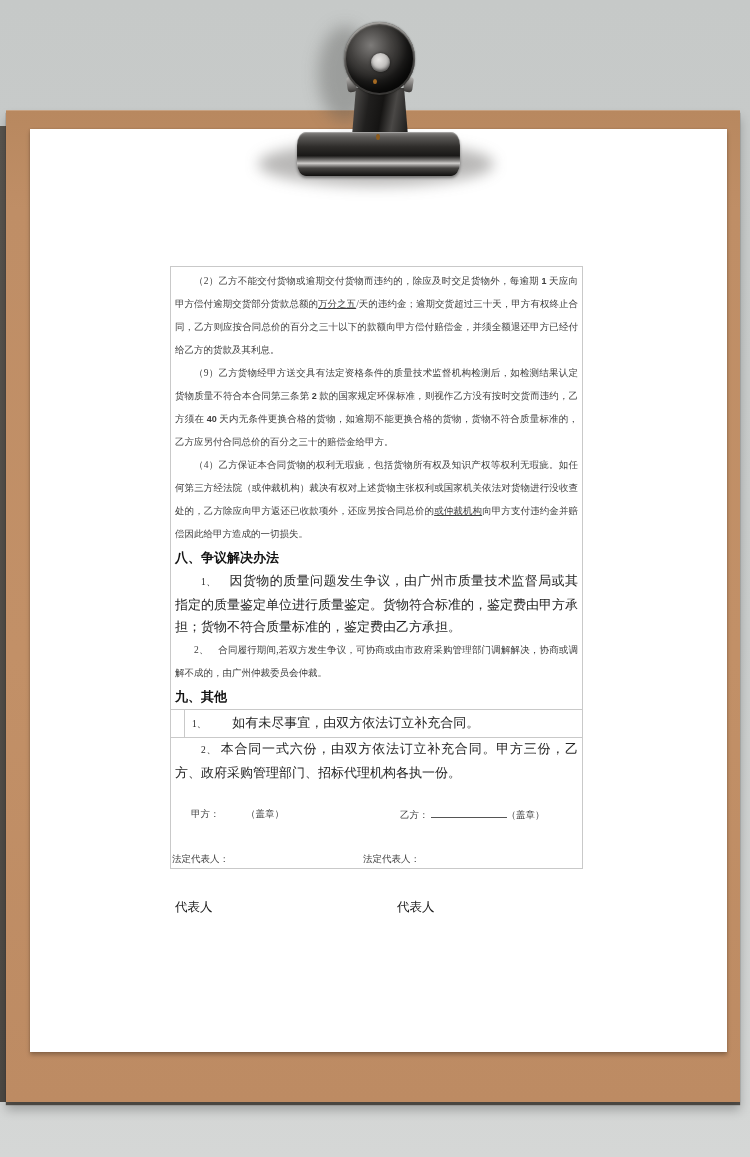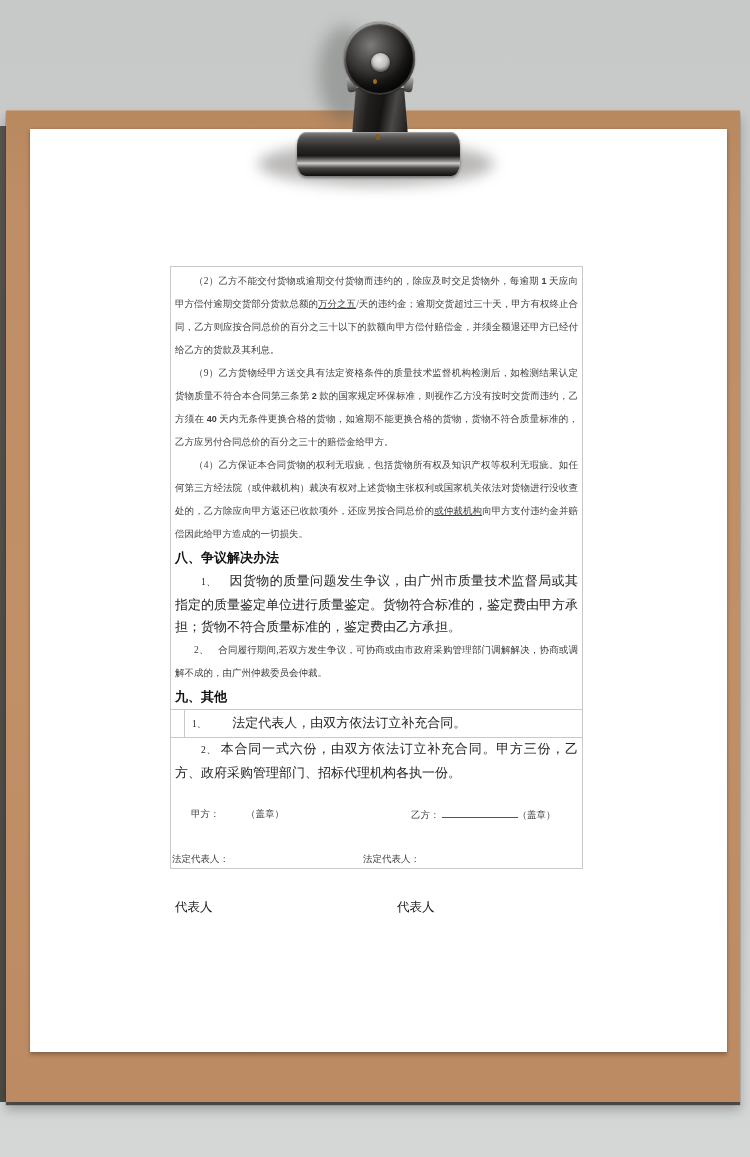--- a/index.html
+++ b/index.html
@@ -62,21 +62,21 @@
   }
   .para.boxed::before{
     content:"";position:absolute;left:13px;top:0;bottom:0;width:1px;background:var(--border);
   }
   
   .sig-row{position:absolute;left:0;width:100%;font-size:9.5px;color:var(--text-small);}
   .sig-row1{top:541px;}
   .sig-row2{top:586px;}
   .sig-a-label{position:absolute;left:20px;}
   .sig-a-seal{position:absolute;left:75px;}
-  .sig-b{position:absolute;left:240px;white-space:nowrap;}
+  .sig-b{position:absolute;left:229px;white-space:nowrap;}
   .sig-line{display:inline-block;width:76px;height:10px;border-bottom:1px solid #555;margin:0 0 0 2px;}
   .legal-a{position:absolute;left:1px;}
   .legal-b{position:absolute;left:192px;}
   .rep-row{position:absolute;top:770px;left:0;width:100%;
     font-family:"Liberation Sans","DejaVu Sans",sans-serif;
     font-size:12.5px;color:#1a1a1a;}
   .rep-a{position:absolute;left:145px;}
   .rep-b{position:absolute;left:367px;}
   
   .clip{position:absolute;left:0;top:0;width:750px;height:220px;pointer-events:none;}
@@ -135,21 +135,21 @@
 <div class="paper">
   <div class="textarea">
     <div>
         <p class="para small indent"><span>（2）乙方不能交付货物或逾期交付货物而违约的，除应及时交足货物外，每逾期 </span><span class="b">1</span><span> 天应向甲方偿付逾期交货部分货款总额的</span><span class="u">万分之五</span><span>/天的违约金；逾期交货超过三十天，甲方有权终止合同，乙方则应按合同总价的百分之三十以下的款额向甲方偿付赔偿金，并须全额退还甲方已经付给乙方的货款及其利息。</span></p>
         <p class="para small indent"><span>（9）乙方货物经甲方送交具有法定资格条件的质量技术监督机构检测后，如检测结果认定货物质量不符合本合同第三条第 </span><span class="b">2</span><span> 款的国家规定环保标准，则视作乙方没有按时交货而违约，乙方须在 </span><span class="b">40</span><span> 天内无条件更换合格的货物，如逾期不能更换合格的货物，货物不符合质量标准的，乙方应另付合同总价的百分之三十的赔偿金给甲方。</span></p>
         <p class="para small indent"><span>（4）乙方保证本合同货物的权利无瑕疵，包括货物所有权及知识产权等权利无瑕疵。如任何第三方经法院（或仲裁机构）裁决有权对上述货物主张权利或国家机关依法对货物进行没收查处的，乙方除应向甲方返还已收款项外，还应另按合同总价的</span><span class="u">或仲裁机构</span><span>向甲方支付违约金并赔偿因此给甲方造成的一切损失。</span></p>
         <p class="para heading"><span>八、争议解决办法</span></p>
         <p class="para large indent"><span class="num">1、</span><span>　因货物的质量问题发生争议，由广州市质量技术监督局或其指定的质量鉴定单位进行质量鉴定。货物符合标准的，鉴定费由甲方承担；货物不符合质量标准的，鉴定费由乙方承担。</span></p>
         <p class="para small indent"><span>2、　合同履行期间,若双方发生争议，可协商或由市政府采购管理部门调解解决，协商或调解不成的，由广州仲裁委员会仲裁。</span></p>
         <p class="para heading"><span>九、其他</span></p>
-        <p class="para large boxed"><span class="num">1、</span><span>　　法定代表人，由双方依法订立补充合同。</span></p>
+        <p class="para large boxed"><span class="num">1、</span><span>　　如有未尽事宜，由双方依法订立补充合同。</span></p>
         <p class="para large indent"><span class="num">2、</span><span>  本合同一式六份，由双方依法订立补充合同。甲方三份，乙方、政府采购管理部门、招标代理机构各执一份。</span></p>
       </div>
 
     <div class="sig-row sig-row1">
       <span class="sig-a-label">甲方：</span>
       <span class="sig-a-seal">（盖章）</span>
       <span class="sig-b"><span>乙方：</span><span class="sig-line"></span><span>（盖章）</span></span>
     </div>
 
     <div class="sig-row sig-row2">

